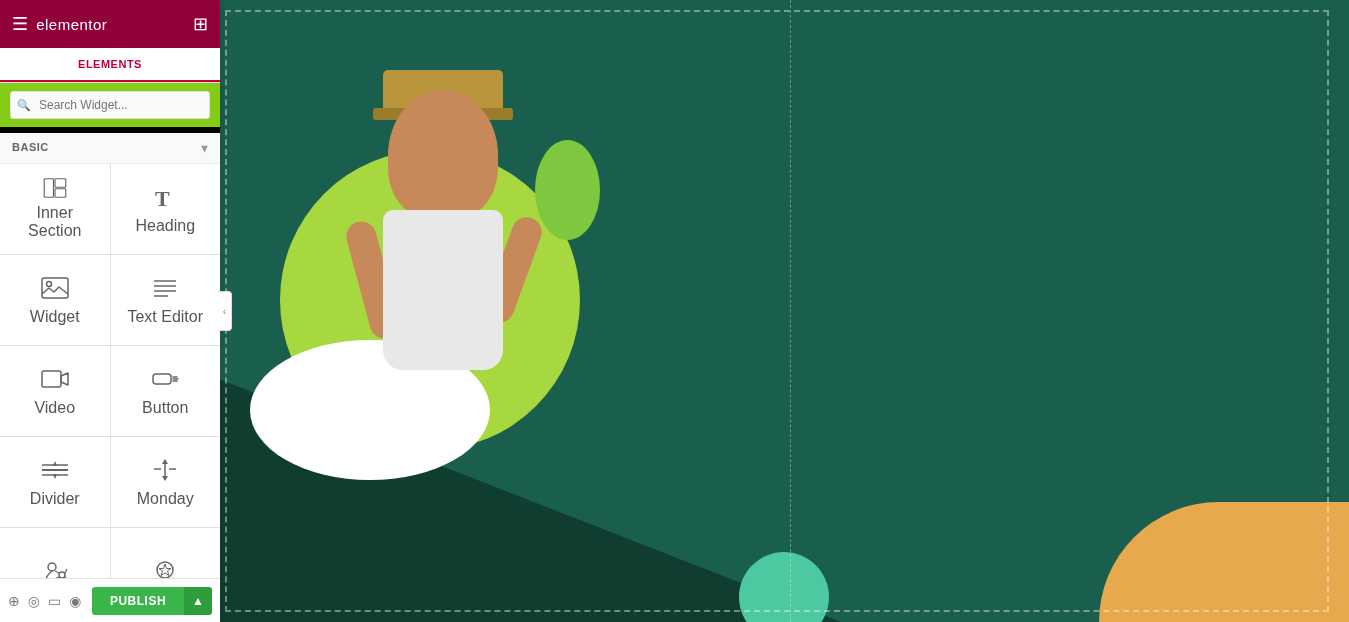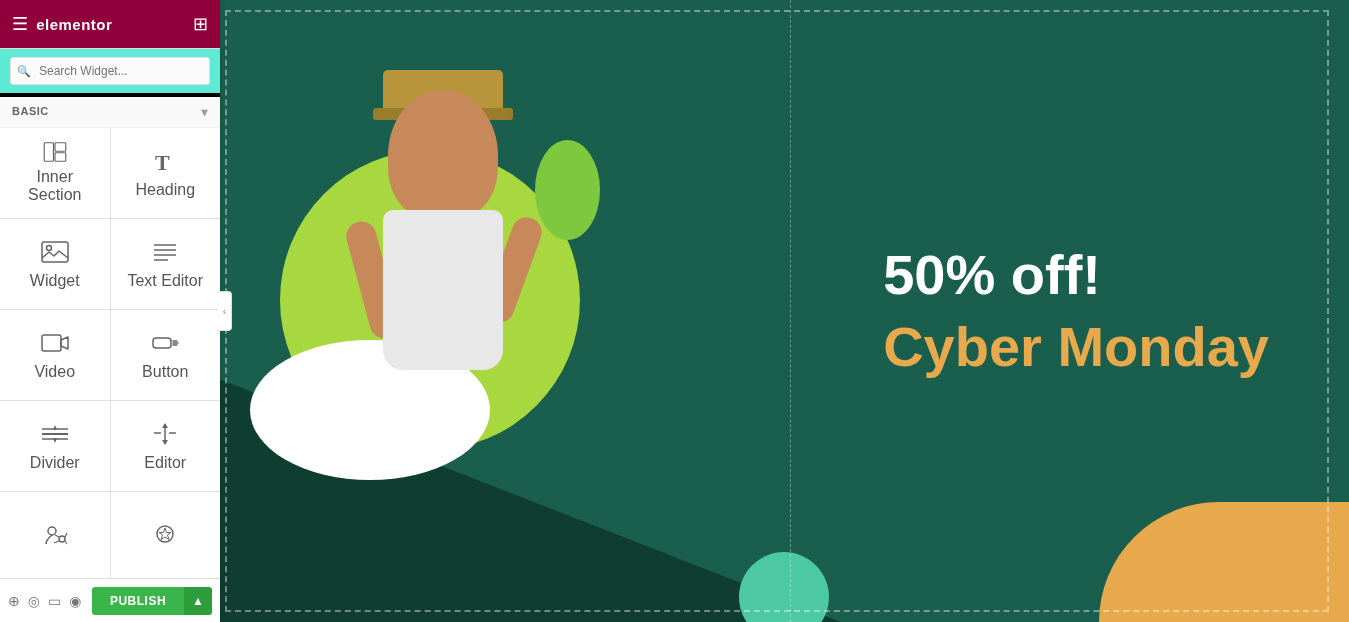--- a/index.html
+++ b/index.html
@@ -32,21 +32,21 @@
       align-items: center;
       gap: 8px;
     }
     .hamburger-icon {
       color: #fff;
       font-size: 18px;
       cursor: pointer;
     }
     .elementor-logo {
       color: #fff;
-      font-weight: bold;
+      font-weight: normal;
       font-size: 15px;
       letter-spacing: 0.5px;
     }
     .grid-icon {
       color: #fff;
       font-size: 18px;
       cursor: pointer;
     }
 
     
@@ -67,22 +67,22 @@
       text-transform: uppercase;
     }
     .tab.active {
       color: #c0003b;
       border-bottom: 2px solid #c0003b;
     }
 
     
     .search-bar {
       padding: 8px 10px;
-      background: #5eead4;
-      border-bottom: 4px solid #000000;
+      background: #84cc16;
+      border-bottom: 6px solid #000000;
     }
     .search-input {
       width: 100%;
       padding: 6px 10px 6px 28px;
       border: 1px solid #e0e0e0;
       border-radius: 3px;
       font-size: 12px;
       color: #999;
       background: #fafafa;
       outline: none;
@@ -433,20 +433,21 @@
 
   <div class="top-bar">
     <div class="top-bar-left">
       <span class="hamburger-icon">☰</span>
       <span class="elementor-logo">elementor</span>
     </div>
     <span class="grid-icon">⊞</span>
   </div>
 
   <div class="tabs">
+    <div class="tab active">ELEMENTS</div>
   </div>
 
   <div class="search-bar">
     <div class="search-wrapper">
       <input class="search-input" type="text" placeholder="Search Widget..." style="">
     </div>
   </div>
 
   <div class="section-label">
     <span>BASIC</span>
@@ -520,21 +521,21 @@
     </div>
 
     <div class="widget-item">
       <svg class="icon-svg" viewBox="0 0 30 26" fill="none" xmlns="http://www.w3.org/2000/svg">
         <line x1="15" y1="3" x2="15" y2="23" stroke="#666" stroke-width="1.5"></line>
         <polygon points="15,2 12,7 18,7" fill="#666"></polygon>
         <polygon points="15,24 12,19 18,19" fill="#666"></polygon>
         <line x1="4" y1="12" x2="11" y2="12" stroke="#666" stroke-width="1.5"></line>
         <line x1="19" y1="12" x2="26" y2="12" stroke="#666" stroke-width="1.5"></line>
       </svg>
-      <span class="widget-label">Editor</span>
+      <span class="widget-label">Monday</span>
     </div>
 
     <div class="widget-item">
       <svg class="icon-svg" viewBox="0 0 30 26" fill="none" xmlns="http://www.w3.org/2000/svg">
         <circle cx="12" cy="10" r="4" stroke="#666" stroke-width="1.5"></circle>
         <path d="M12 14 C12 14 6 19 6 23" stroke="#666" stroke-width="1.5"></path>
         <circle cx="22" cy="18" r="3" stroke="#666" stroke-width="1.5"></circle>
         <line x1="19" y1="16" x2="15" y2="14" stroke="#666" stroke-width="1.2"></line>
         <line x1="25" y1="16" x2="27" y2="12" stroke="#666" stroke-width="1.2"></line>
         <line x1="25" y1="20" x2="27" y2="23" stroke="#666" stroke-width="1.2"></line>
@@ -588,21 +589,17 @@
         <div class="person-body">
           <div class="person-hat"></div>
           <div class="person-head"></div>
           <div class="person-arm-left"></div>
           <div class="person-arm-right"></div>
           <div class="person-torso"></div>
         </div>
       </div>
     </div>
 
-    <div class="canvas-text">
-      <div class="sale-text">50% off!</div>
-      <div class="cyber-text">Cyber Monday</div>
-    </div>
 
     <div class="dashed-border"></div>
 
   </div>
 </div>
 
 </body></html>

